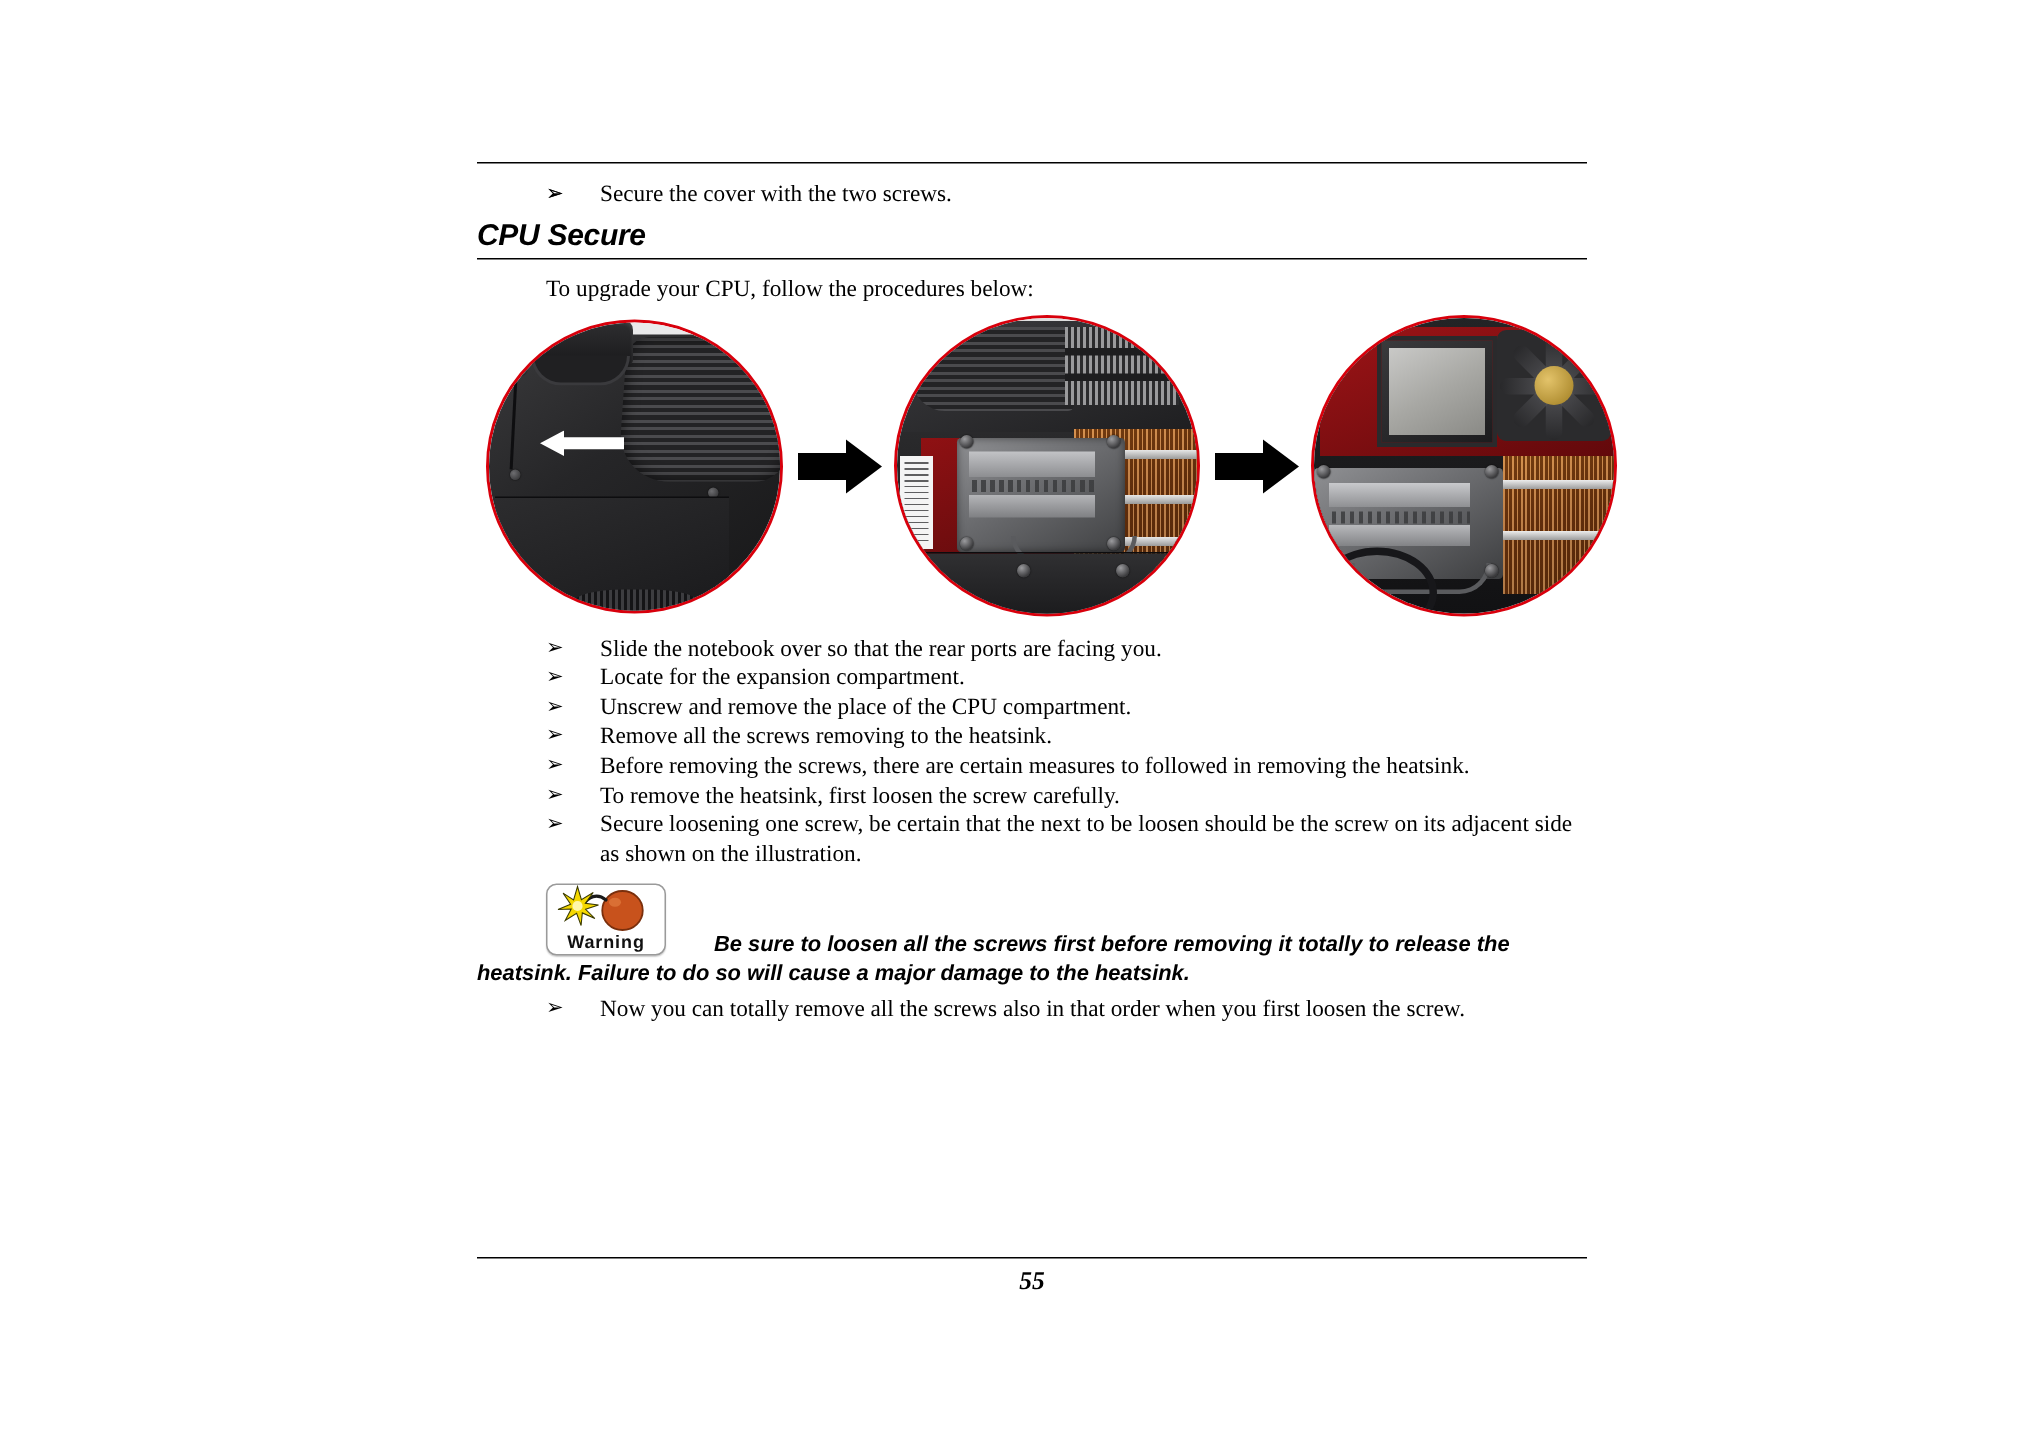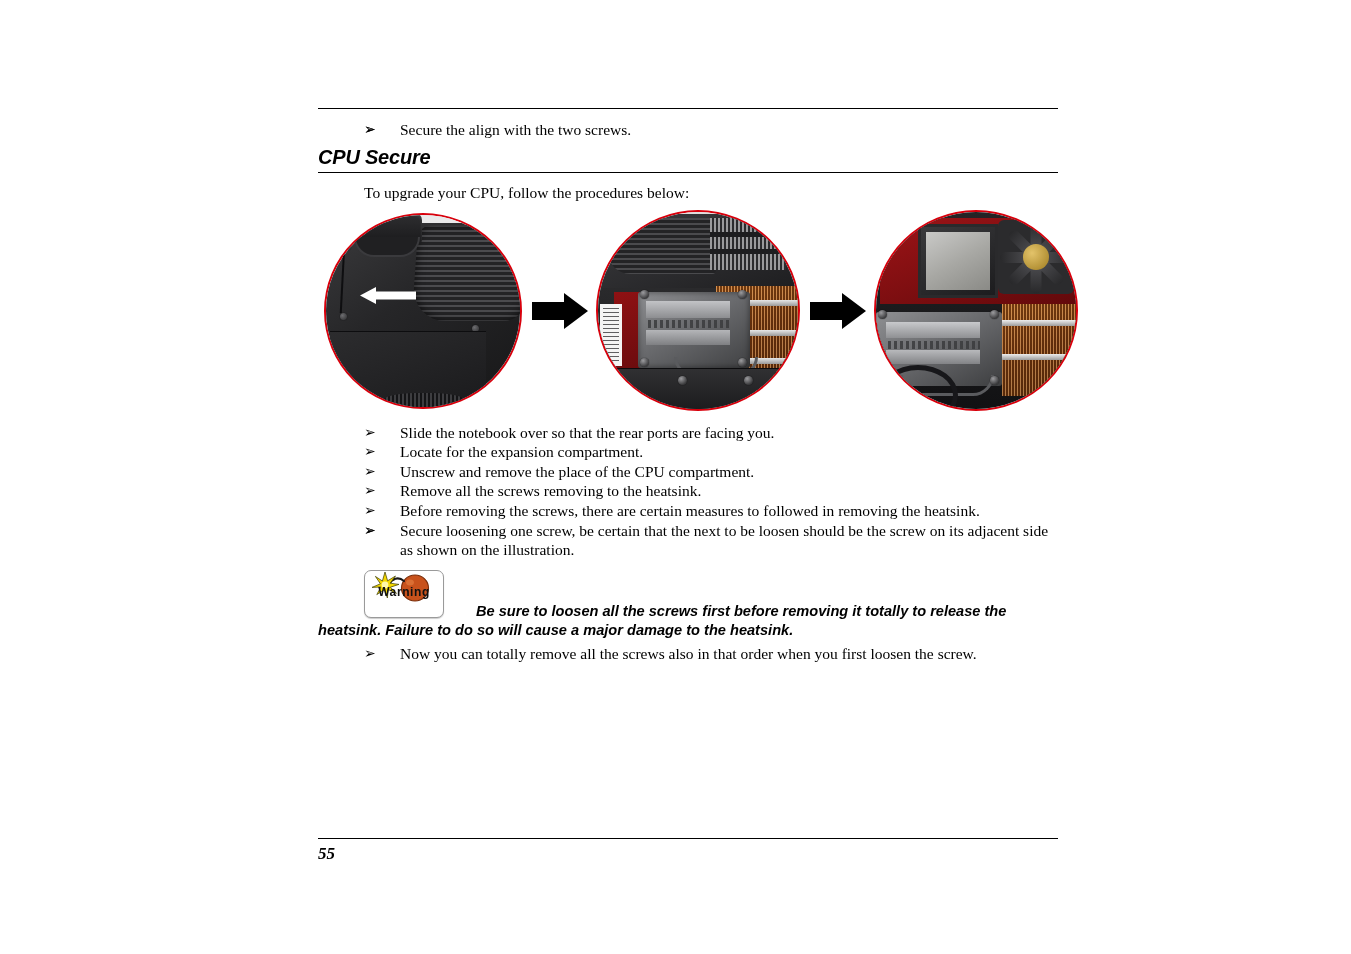--- a/index.html
+++ b/index.html
@@ -343,21 +343,21 @@
     width: 78px;
     height: 46px;
     border: 1.5px solid #9a9a9a;
     border-radius: 7px;
     background: #ffffff;
     box-shadow: 0 1px 1px rgba(0,0,0,.2);
     overflow: hidden;
   }
   .warn-label {
     position: absolute;
-    left: 0; right: 0; bottom: 18px;
+    left: 0; right: 0; bottom: 1px;
     text-align: center;
     font-family: "Liberation Sans", sans-serif;
     font-weight: bold;
     font-size: 12px;
     letter-spacing: 0.6px;
     color: #111;
   }
   .warn-text {
     font-family: "Liberation Sans", sans-serif;
     font-weight: bold;
@@ -379,21 +379,21 @@
     top: 838px;
     width: 740px;
   }
   .footer-rule {
     border: 0;
     border-top: 1.6px solid #000;
     margin: 0;
     width: 740px;
   }
   .page-num {
-    text-align: left;
+    text-align: center;
     font-family: "Liberation Serif", serif;
     font-style: italic;
     font-weight: bold;
     font-size: 17px;
     margin-top: 5px;
   }
 </style>
 </head>
 <body>
 
@@ -402,21 +402,21 @@
   <div class="content">
 
     <hr class="rule">
 
     <ul class="bullet-list" style="margin-top:11px;">
       <li class="bullet-item">
         <span class="bullet-glyph">➢</span>
       </li>
       <li class="bullet-item">
         <span class="bullet-glyph">➢</span>
-        <span>Secure the align with the two screws.</span>
+        <span>Secure the cover with the two screws.</span>
       </li>
     </ul>
 
     <h2 class="section-head">CPU Secure</h2>
     <hr class="rule">
 
     <p class="intro">To upgrade your CPU, follow the procedures below:</p>
 
     <div class="figure-row">
 
@@ -543,20 +543,21 @@
       <li class="bullet-item">
         <span class="bullet-glyph">➢</span>
         <span>Remove all the screws removing to the heatsink.</span>
       </li>
       <li class="bullet-item">
         <span class="bullet-glyph">➢</span>
         <span>Before removing the screws, there are certain measures to followed in removing the heatsink.</span>
       </li>
       <li class="bullet-item">
         <span class="bullet-glyph">➢</span>
+        <span>To remove the heatsink, first loosen the screw carefully.</span>
       </li>
       <li class="bullet-item">
         <span class="bullet-glyph">➢</span>
         <span>Secure loosening one screw, be certain that the next to be loosen should be the screw on its adjacent side as shown on the illustration.</span>
       </li>
     </ul>
 
     <div class="warn-block">
       <div class="warn-icon">
         <svg width="74" height="44" viewBox="0 0 74 44">

